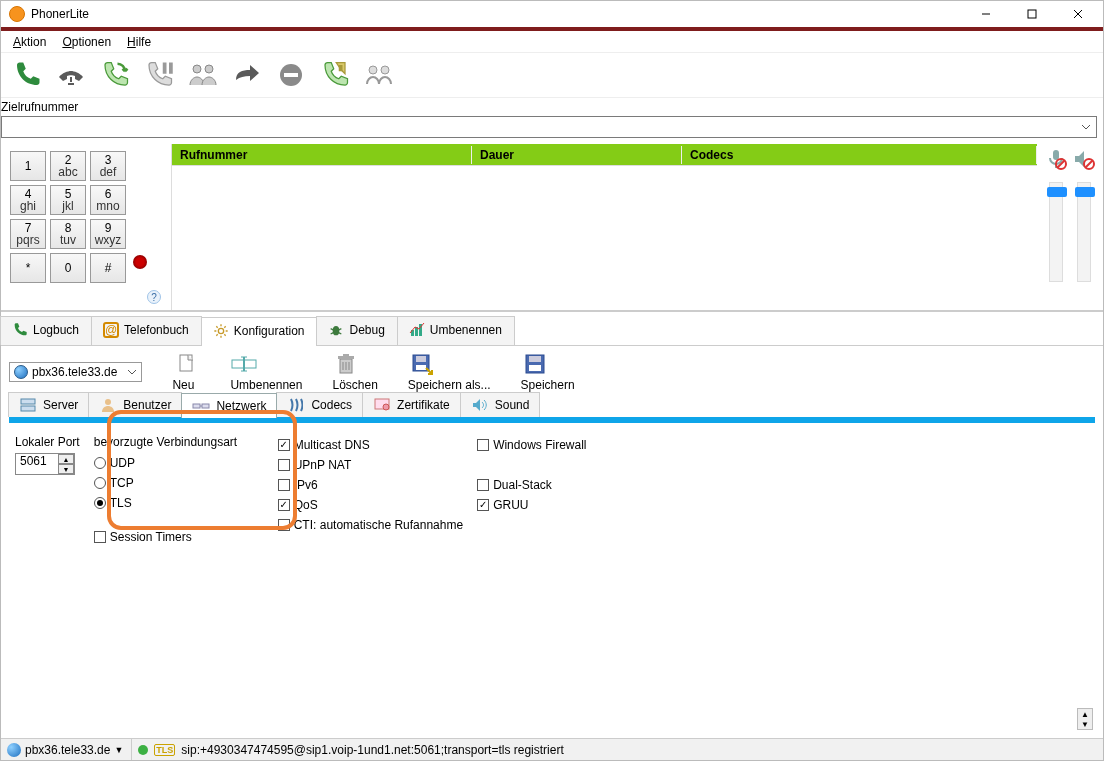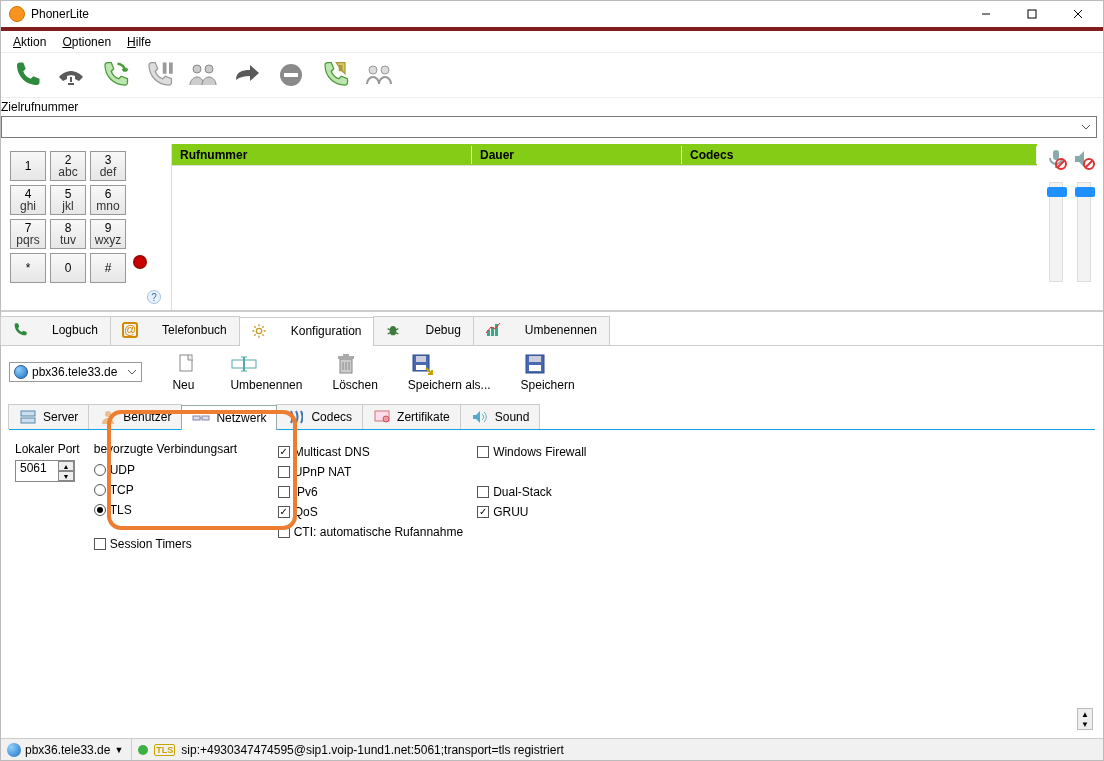--- a/index.html
+++ b/index.html
@@ -47,33 +47,33 @@
   .callhdr .col.c { flex:1; }
 
   .righticons { width: 66px; display:flex; flex-direction:column; align-items:center; padding:4px 2px; gap:6px; }
   .righticons .muterow { display:flex; gap:6px; }
   .righticons .slider { width:14px; height:100px; background:#f3f3f3; border:1px solid #ddd; position:relative; }
   .righticons .slider .thumb { position:absolute; top:4px; left:-3px; width:20px; height:10px; background:#1e90ff; border-radius:2px; }
   .sliders { display:flex; gap:14px; margin-top:6px; }
 
   
   .tabs { display:flex; align-items:flex-end; border-top:1px solid #ccc; border-bottom:1px solid #ccc; background:#fff; }
-  .tab { display:flex; align-items:center; gap:23px; padding:4px 12px 6px 10px; border:1px solid #ccc; border-bottom:none; background:#f4f4f4; margin-top:4px; margin-left:-1px;}
+  .tab { display:flex; align-items:center; gap:4px; padding:4px 12px 6px 10px; border:1px solid #ccc; border-bottom:none; background:#f4f4f4; margin-top:4px; margin-left:-1px;}
   .tab.active { background:#fff; position:relative; top:1px; }
   .tab .ic { width:18px; height:18px; display:flex; align-items:center; justify-content:center; }
 
   
   .cfgbody { flex:1; padding:6px 8px 0 8px; position:relative; background:#fff; }
   .profilebar { display:flex; align-items:center; gap:30px; }
   .profilesel { border:1px solid #999; display:flex; align-items:center; padding:2px 4px; gap:4px; }
   .profilesel .globe { width:14px; height:14px; border-radius:50%; background: radial-gradient(circle at 30% 30%, #8fd0ff, #1e6fbf); border:1px solid #275a8a;}
   .cfgbtn { display:flex; flex-direction:column; font-size:12px; gap:2px;}
   .cfgbtn .ic { width:28px; height:24px; display:flex; align-items:center; justify-content:center; }
 
-  .subtabs { display:flex; margin-top:12px; border-bottom:1px solid #0ea5e9; }
+  .subtabs { display:flex; margin-top:0; border-bottom:6px solid #0ea5e9; }
   .subtab { display:flex; align-items:center; gap:6px; padding:3px 10px; border:1px solid #ccc; border-bottom:none; background:#f4f4f4; margin-left:-1px;}
   .subtab.active { background:#fff; position:relative; top:1px; border-color:#9aa; }
   .subtab .ic{ width:18px; height:18px; display:flex; align-items:center; justify-content:center;}
 
   .settings { padding:12px 6px; display:flex; gap:14px; align-items:flex-start; }
   .colblock .heading{ margin-bottom:4px;}
   .portinput { border:1px solid #888; width:60px; height:22px; display:flex; }
   .portinput .val { padding:0 4px; flex:1;}
   .portinput .spin { width:16px; display:flex; flex-direction:column; }
   .portinput .spin div { height:10px; border:1px solid #888; font-size:7px; display:flex; align-items:center; justify-content:center; background:#eee; }

